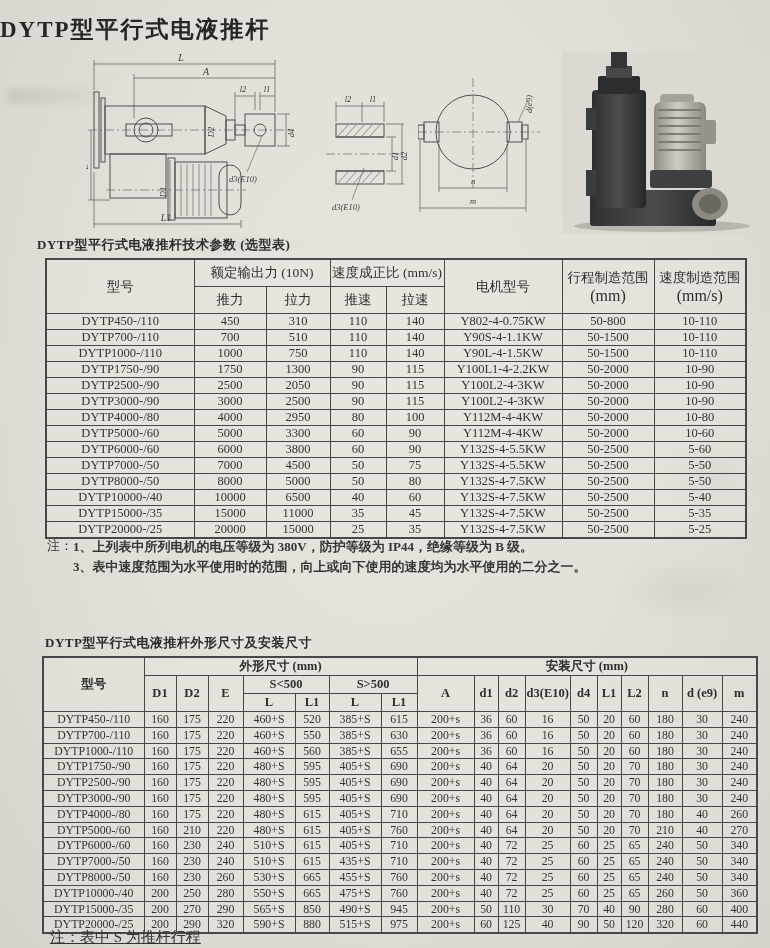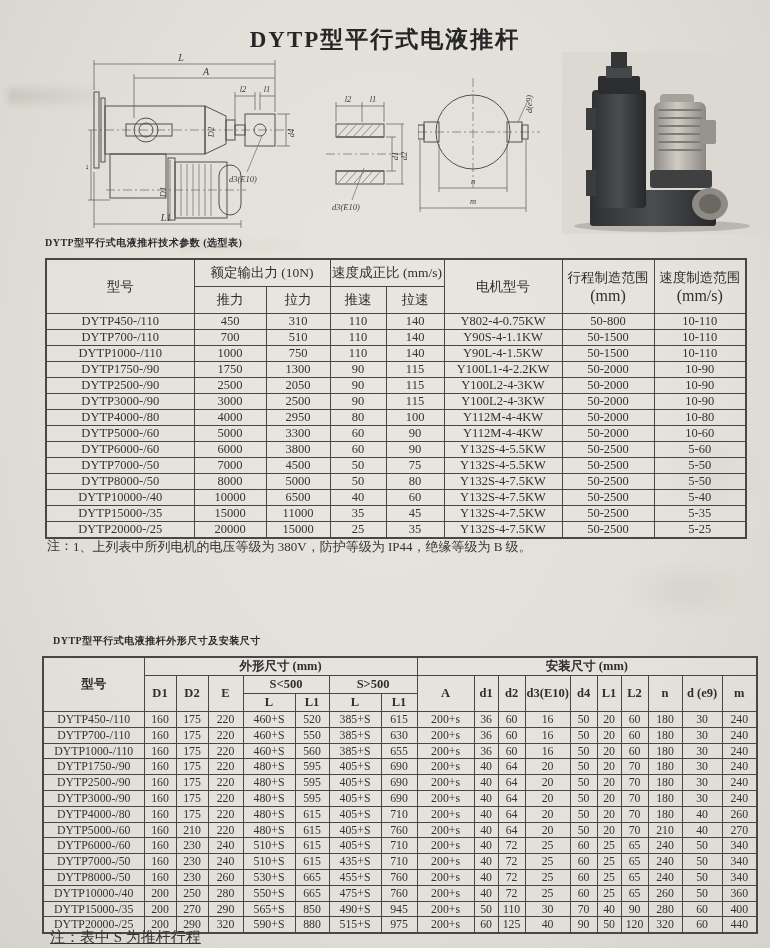--- a/index.html
+++ b/index.html
@@ -13,57 +13,57 @@
     background:radial-gradient(ellipse at 50% 40%, #e8e5de 0%, #e2dfd8 55%, #d6d3cc 100%);
     color:#3a3a3a;
   }
   .smudge{position:absolute;pointer-events:none;filter:blur(3px);opacity:.5;}
   .smudge.s1{left:8px;top:88px;width:90px;height:16px;background:linear-gradient(90deg,rgba(120,118,112,.35),rgba(120,118,112,.08));}
   .smudge.s2{left:180px;top:240px;width:120px;height:10px;background:linear-gradient(90deg,rgba(130,128,120,.18),rgba(130,128,120,.04));}
   .smudge.s3{right:10px;top:430px;width:100px;height:90px;background:radial-gradient(rgba(125,122,115,.22),rgba(125,122,115,0) 70%);}
   .smudge.s4{right:20px;top:560px;width:130px;height:60px;background:radial-gradient(rgba(125,122,115,.20),rgba(125,122,115,0) 70%);}
 
   .page-title{
-    position:absolute;top:24px;left:0;width:100%;
-    text-align:center;font-size:23px;font-weight:bold;color:#262626;
+    position:absolute;top:14px;left:0;width:100%;
+    text-align:left;font-size:23px;font-weight:bold;color:#262626;
     letter-spacing:2px;
   }
 
   .drawings{position:absolute;top:52px;left:86px;display:flex;align-items:flex-start;}
   .drawings svg{display:block;}
   svg .ln{stroke:#4f4f4f;stroke-width:1;fill:none;}
   svg .thin{stroke:#6a6a6a;stroke-width:.7;fill:none;}
   svg .cl{stroke:#6a6a6a;stroke-width:.7;stroke-dasharray:9 3 2 3;fill:none;}
   svg .dim{stroke:#5a5a5a;stroke-width:.7;fill:none;}
   svg text{fill:#3c3c3c;font-family:"Liberation Serif","DejaVu Serif",serif;}
   .dlabel{font-size:10px;font-style:italic;}
   .dsmall{font-size:8.5px;font-style:italic;}
 
   .section-title{
-    position:absolute;left:45px;font-size:10px;font-weight:bold;color:#2c2c2c;letter-spacing:.5px;
+    position:absolute;left:37px;font-size:13px;font-weight:bold;color:#2c2c2c;letter-spacing:.5px;
   }
   .sec1{top:236px;}
   .sec2{top:634px;margin-left:8px;}
 
   table{border-collapse:collapse;table-layout:fixed;background:rgba(236,233,226,.35);}
   table,th,td{border:1px solid #474747;}
   table{border-width:2px;}
   th,td{padding:0 1px;text-align:center;overflow:hidden;white-space:nowrap;color:#333;}
   .spec-table{position:absolute;top:258px;left:45px;width:700px;}
   .spec-table th{font-weight:normal;font-size:13.5px;height:26px;color:#2e2e2e;}
   .spec-table td{font-size:12.5px;height:15px;line-height:15px;}
   .unit{font-size:16px;}
 
   .dim-table{position:absolute;top:656px;left:42px;width:714px;}
   .dim-table th{font-weight:bold;font-size:12.5px;height:17px;color:#2e2e2e;}
   .dim-table td{font-size:11.8px;height:14.8px;line-height:14.8px;}
 
   .notes{position:absolute;top:537px;left:47px;width:660px;display:flex;font-size:13px;color:#343434;}
   .notes .prefix{flex:0 0 auto;}
-  .note-lines{flex:1;}
+  .note-lines{flex:1;font-weight:bold;}
   .note-line{line-height:19.5px;padding-left:1.15em;text-indent:-1.15em;}
 
   .bottom-note{position:absolute;top:928px;left:50px;font-size:15px;color:#343434;text-decoration:underline;}
 </style>
 </head>
 <body>
 
 <div class="page">
 
   <div class="smudge s1"></div>
@@ -429,20 +429,21 @@
           <td>50-2500</td>
           <td>5-25</td>
         </tr>
       </tbody>
   </table>
 
   <div class="notes">
     <span class="prefix">注：</span>
     <div class="note-lines">
         <div class="note-line">1、上列表中所列电机的电压等级为 380V，防护等级为 IP44，绝缘等级为 B 级。</div>
+        <div class="note-line">3、表中速度范围为水平使用时的范围，向上或向下使用的速度均为水平使用的二分之一。</div>
       </div>
   </div>
 
   <div class="section-title sec2">DYTP型平行式电液推杆外形尺寸及安装尺寸</div>
 
   <table class="dim-table">
     <colgroup>
       <col style="width:101px">
         <col style="width:32px">
         <col style="width:32px">

